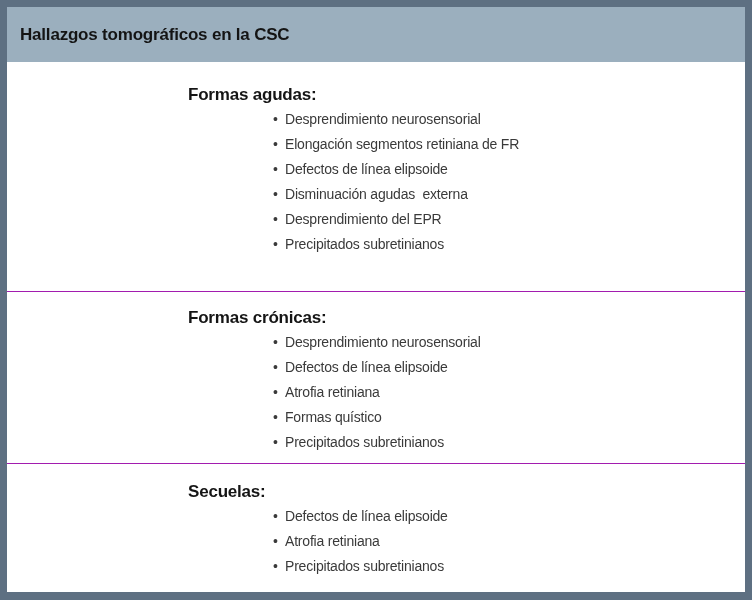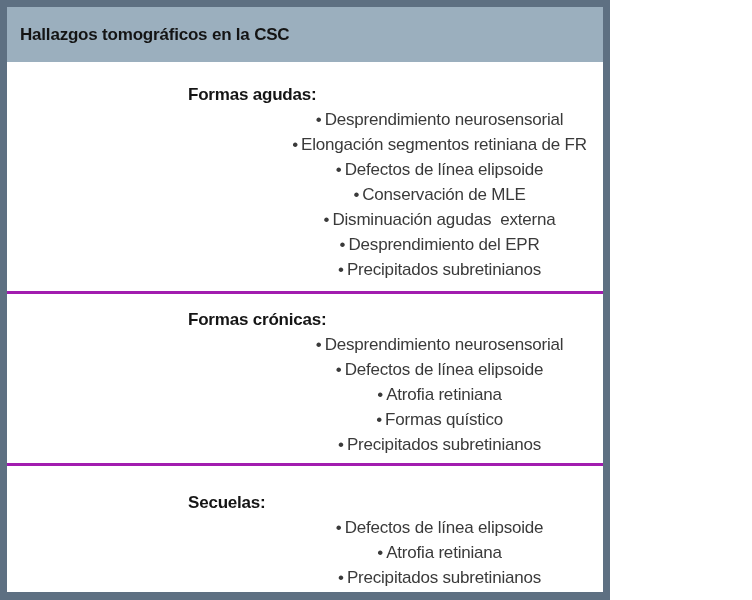--- a/index.html
+++ b/index.html
@@ -3,21 +3,21 @@
 <meta charset="utf-8">
 <style>
   html, body {
     margin: 0;
     padding: 0;
     background: #ffffff;
     font-family: "Liberation Sans", "DejaVu Sans", sans-serif;
   }
   .table-figure {
     position: relative;
-    width: 610px;
+    width: 752px;
     height: 600px;
     box-sizing: border-box;
     border-style: solid;
     border-color: #5e7082;
     border-width: 7px 7px 8px 7px;
     background: #ffffff;
     overflow: hidden;
   }
   .table-header {
     height: 55px;
@@ -34,45 +34,44 @@
     letter-spacing: -0.2px;
   }
   .table-body {
     width: 100%;
   }
   .section {
     box-sizing: border-box;
     overflow: hidden;
   }
   .section + .section {
-    border-top: 3px solid #a21caf;
+    border-top: 1px solid #a21caf;
   }
   .section.s0 { height: 229px; padding-top: 20px; }
   .section.s1 { height: 172px; padding-top: 13px; }
-  .section.s2 { height: 129px; padding-top: 24px; }
+  .section.s2 { height: 129px; padding-top: 15px; }
   .section-heading {
     margin: 0 0 0 181px;
     font-size: 17px;
     font-weight: bold;
     color: #151515;
     line-height: 25px;
     letter-spacing: -0.2px;
   }
   .item-list {
     list-style: none;
     margin: 0;
     padding: 0 0 0 266px;
   }
   .item-list li {
     line-height: 25px;
-    font-size: 17px;
+    font-size: 14px;
     color: #3a3a3a;
     letter-spacing: -0.2px;
     white-space: pre-wrap;
-    text-align: center;
   }
   .bullet-glyph {
     display: inline-block;
     width: 12px;
     color: #3a3a3a;
   }
 </style>
 </head>
 <body>
 
@@ -80,21 +79,20 @@
   <div class="table-header">
     <span class="table-title">Hallazgos tomográficos en la CSC</span>
   </div>
   <div class="table-body" id="table-body">
       <section class="section s0">
         <h2 class="section-heading">Formas agudas:</h2>
         <ul class="item-list">
           <li><span class="bullet-glyph">•</span><span>Desprendimiento neurosensorial</span></li>
           <li><span class="bullet-glyph">•</span><span>Elongación segmentos retiniana de FR</span></li>
           <li><span class="bullet-glyph">•</span><span>Defectos de línea elipsoide</span></li>
-          <li><span class="bullet-glyph">•</span><span>Conservación de MLE</span></li>
           <li><span class="bullet-glyph">•</span><span>Disminuación agudas  externa</span></li>
           <li><span class="bullet-glyph">•</span><span>Desprendimiento del EPR</span></li>
           <li><span class="bullet-glyph">•</span><span>Precipitados subretinianos</span></li>
         </ul>
       </section>
       <section class="section s1">
         <h2 class="section-heading">Formas crónicas:</h2>
         <ul class="item-list">
           <li><span class="bullet-glyph">•</span><span>Desprendimiento neurosensorial</span></li>
           <li><span class="bullet-glyph">•</span><span>Defectos de línea elipsoide</span></li>

